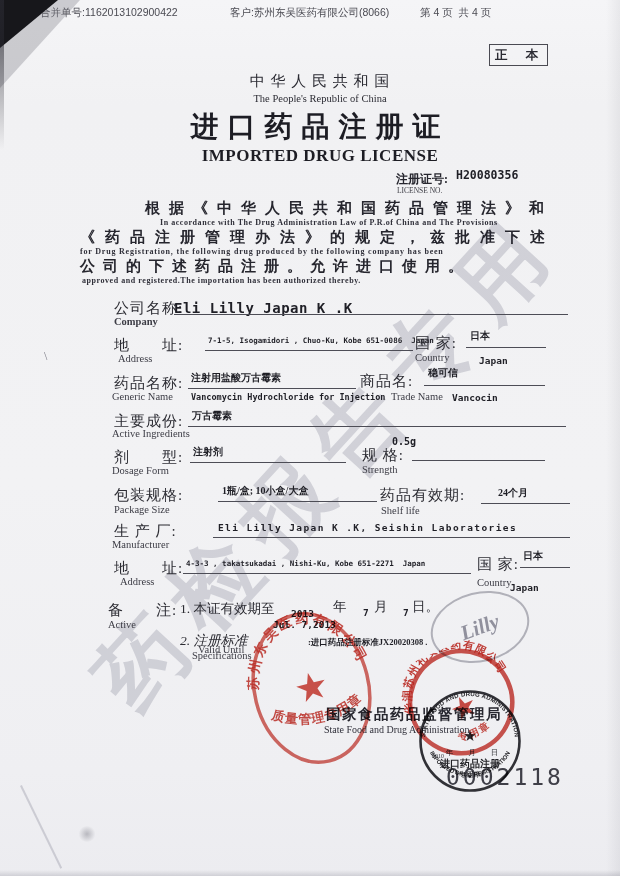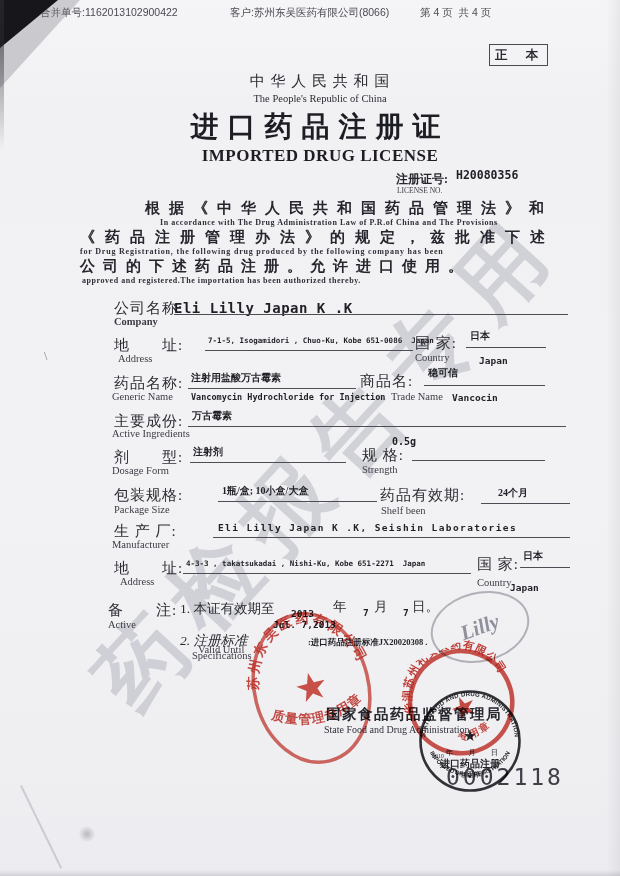--- a/index.html
+++ b/index.html
@@ -117,21 +117,21 @@
   <div class="ul" style="left:412px;top:460px;width:133px;"></div>
   <span class="abs sub" style="left:362px;top:465px;">Strength</span>
 
   <span class="abs lbl" style="left:114px;top:487px;">包装规格:</span>
   <span class="abs valcn" style="left:222px;top:486px;">1瓶/盒; 10小盒/大盒</span>
   <div class="ul" style="left:218px;top:501px;width:159px;"></div>
   <span class="abs sub" style="left:114px;top:505px;">Package Size</span>
   <span class="abs lbl" style="left:380px;top:487px;">药品有效期:</span>
   <span class="abs valcn" style="left:498px;top:488px;">24个月</span>
   <div class="ul" style="left:481px;top:503px;width:89px;"></div>
-  <span class="abs sub" style="left:381px;top:506px;">Shelf been</span>
+  <span class="abs sub" style="left:381px;top:506px;">Shelf life</span>
 
   <span class="abs lbl" style="left:114px;top:523px;">生 产 厂:</span>
   <span class="abs val" style="left:218px;top:523px;letter-spacing:1.4px;">Eli Lilly Japan K .K, Seishin Laboratories</span>
   <div class="ul" style="left:213px;top:537px;width:357px;"></div>
   <span class="abs sub" style="left:112px;top:540px;">Manufacturer</span>
 
   <span class="abs lbl" style="left:114px;top:560px;">地　　址:</span>
   <span class="abs val" style="left:186px;top:560px;font-size:7.5px;">4-3-3 , takatsukadai , Nishi-Ku, Kobe 651-2271  Japan</span>
   <div class="ul" style="left:183px;top:573px;width:288px;"></div>
   <span class="abs sub" style="left:120px;top:577px;">Address</span>

